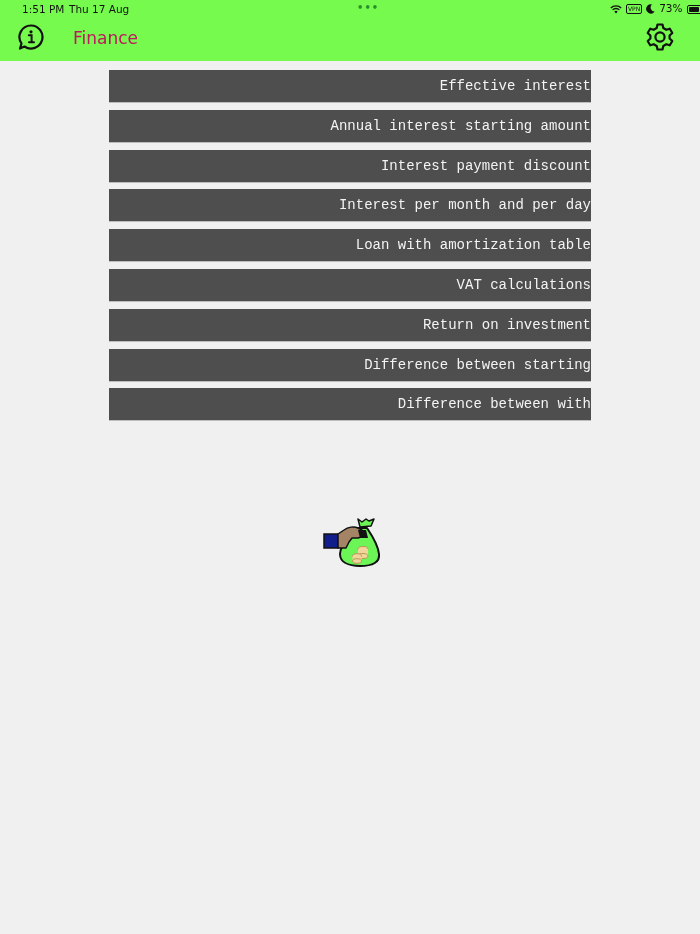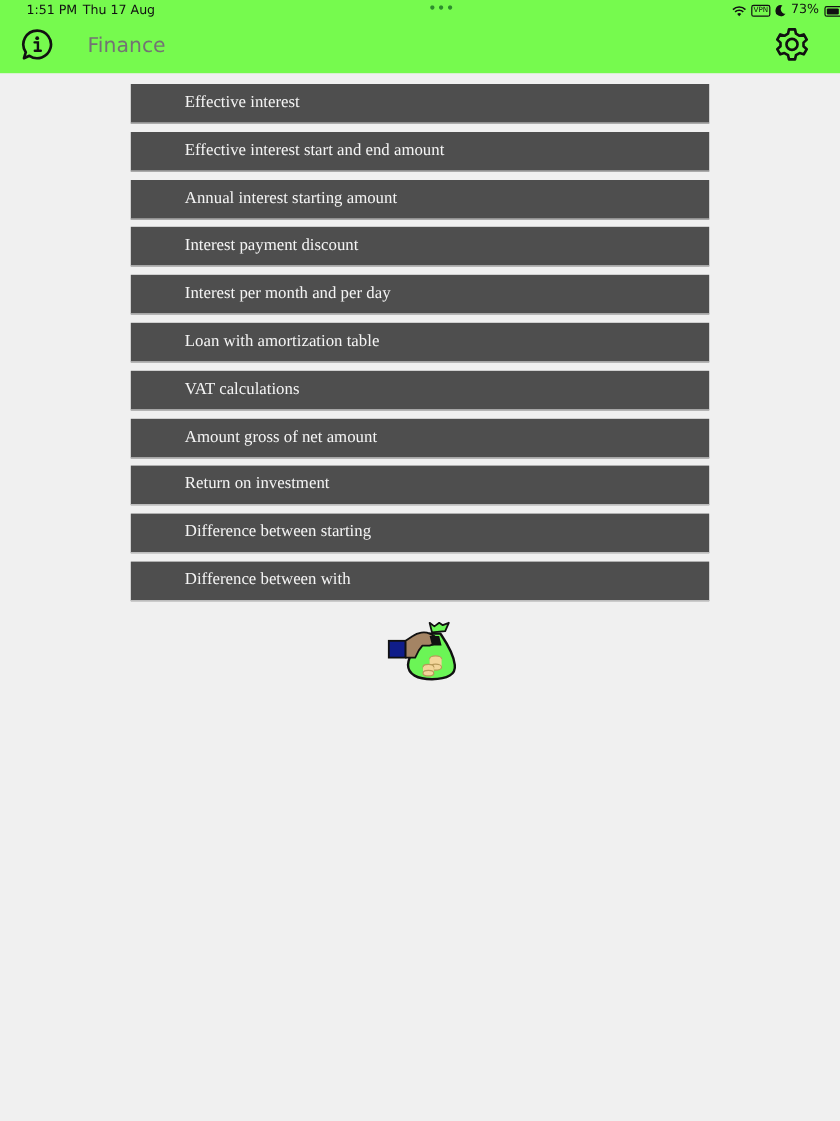--- a/index.html
+++ b/index.html
@@ -20,29 +20,29 @@
   .status-time { position: absolute; left: 6px; top: 3px; }
   .status-date { position: absolute; left: 53px; top: 3px; }
   .status-dots { position: absolute; left: 341px; top: 2px; font-size: 10px; color: #2d8d2d; letter-spacing: 1px; font-weight: bold;}
   .status-right { position: absolute; right: 8px; top: 2px; display: flex; align-items: flex-end; gap: 4px; }
   .vpn-badge { font-size: 6px; border: 1px solid #111; border-radius: 2px; padding: 0 1px; line-height: 8px; }
   .battery { width: 19px; height: 9px; border: 1px solid #111; border-radius: 2px; position: relative; padding: 1px; }
   .battery-fill { height: 100%; background: #111; border-radius: 1px; }
   .battery-tip { width: 1.5px; height: 4px; background: #111; margin-left: -3px; }
   .nav-bar { position: absolute; left: 0; top: 18px; width: 700px; height: 43px; }
   .info-btn { position: absolute; left: 17px; top: 5px; width: 28px; height: 28px; cursor: pointer; }
-  .title { position: absolute; left: 73px; top: 10px; font-size: 17px; color: #737373; text-align: right; }
+  .title { position: absolute; left: 73px; top: 10px; font-size: 17px; color: #be185d; text-align: right; }
   .settings-btn { position: absolute; left: 645px; top: 4px; width: 30px; height: 30px; cursor: pointer; }
   .menu { position: absolute; left: 109px; top: 70px; width: 482px; }
   .menu-btn {
     display: block; width: 482px; height: 33px; margin-bottom: 6.8px;
     background: #4e4e4e; color: #f4f4f4; border: none;
     border-bottom: 1px solid #bdbdbd;
-    font-family: Liberation Serif, serif;
-    font-size: 14px; text-align: left; cursor: pointer; padding-left: 45px;
+    font-family: Liberation Mono, monospace;
+    font-size: 14px; text-align: right; cursor: pointer; padding-left: 45px;
   }
   .logo { position: absolute; left: 322px; top: 516px; width: 60px; height: 60px; }
 </style>
 </head>
 <body>
 
 <div class="header">
   <div class="status-bar">
     <span class="status-time">1:51 PM</span>
     <span class="status-date">Thu 17 Aug</span>
@@ -78,27 +78,25 @@
       <svg width="30" height="30" viewBox="0 0 30 30">
         <path d="M12.5 2.5 H17.5 L18.3 6 L21.3 7.8 L24.8 6.7 L27.3 11 L24.6 13.5 V16.5 L27.3 19 L24.8 23.3 L21.3 22.2 L18.3 24 L17.5 27.5 H12.5 L11.7 24 L8.7 22.2 L5.2 23.3 L2.7 19 L5.4 16.5 V13.5 L2.7 11 L5.2 6.7 L8.7 7.8 L11.7 6 Z" fill="none" stroke="#111" stroke-width="2.2" stroke-linejoin="round"></path>
         <circle cx="15" cy="15" r="4.6" fill="none" stroke="#111" stroke-width="2.2"></circle>
       </svg>
     </div>
   </div>
 </div>
 
 <div class="menu">
   <button class="menu-btn">Effective interest</button>
-  <button class="menu-btn">Effective interest start and end amount</button>
   <button class="menu-btn">Annual interest starting amount</button>
   <button class="menu-btn">Interest payment discount</button>
   <button class="menu-btn">Interest per month and per day</button>
   <button class="menu-btn">Loan with amortization table</button>
   <button class="menu-btn">VAT calculations</button>
-  <button class="menu-btn">Amount gross of net amount</button>
   <button class="menu-btn">Return on investment</button>
   <button class="menu-btn">Difference between starting</button>
   <button class="menu-btn">Difference between with</button>
 </div>
 
 <div class="logo">
   <svg width="60" height="60" viewBox="0 0 60 60">
 
     <path d="M36 3 L40 6 L44 3 L47 5 L52 3 L49 10 L38 11 Z" fill="#6bf556" stroke="#111" stroke-width="1.5" stroke-linejoin="round"></path>
 

